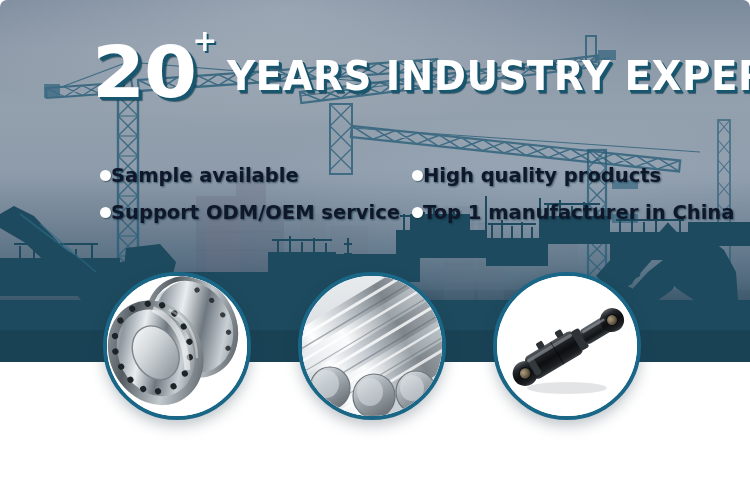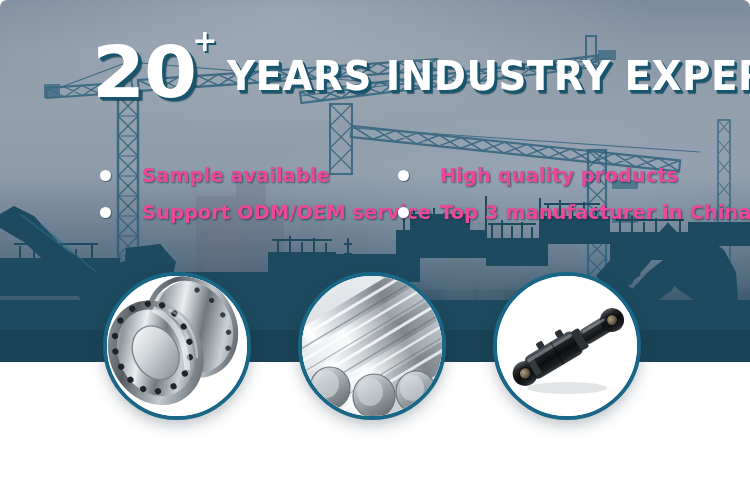--- a/index.html
+++ b/index.html
@@ -87,37 +87,37 @@
     position:relative;top:-4px;
     text-shadow:
        2px 2px 0 #17566e,
        3px 3px 0 #17566e,
        3px 4px 1px rgba(12,50,66,.6);
   }
 
   
   .bulletCol{position:absolute;}
   #colLeft{left:100px;top:160px;}
-  #colRight{left:398px;top:160px;text-align:center;}
+  #colRight{left:412px;top:160px;text-align:center;}
   .bulletRow{
     display:flex;align-items:center;
     height:30px;margin-bottom:7px;
   }
   .dot{
     width:11px;height:11px;border-radius:50%;
     background:#ffffff;
     flex:0 0 auto;
     box-shadow:1px 1px 1px rgba(10,45,60,.5);
   }
   .bulletText{
-    margin-left:31px;
+    margin-left:0;
     font-family:"DejaVu Sans",sans-serif;
     font-weight:bold;
     font-size:19.5px;
-    color:#ec4899;
+    color:#0f172a;
     text-shadow:1px 1px 2px rgba(12,45,62,.65);
     white-space:nowrap;
   }
 
   
   .prodCircle{
     position:absolute;
     width:148px;height:148px;border-radius:50%;
     background:#ffffff;
     border:4px solid #1a6687;
@@ -343,21 +343,21 @@
     </div>
   </div>
 
   <div class="bulletCol" id="colRight">
     <div class="bulletRow">
       <span class="dot"></span>
       <span class="bulletText">High quality products</span>
     </div>
     <div class="bulletRow">
       <span class="dot"></span>
-      <span class="bulletText">Top 3 manufacturer in China</span>
+      <span class="bulletText">Top 1 manufacturer in China</span>
     </div>
   </div>
 
   <div class="prodCircle" id="circle1">
     <div class="prodInner">
       <svg viewBox="0 0 140 140" preserveAspectRatio="xMidYMid slice">
         <defs>
           <linearGradient id="steelA" x1="0" y1="0" x2="1" y2="1">
             <stop offset="0%" stop-color="#d8dde1"></stop>
             <stop offset="18%" stop-color="#8e979e"></stop>

